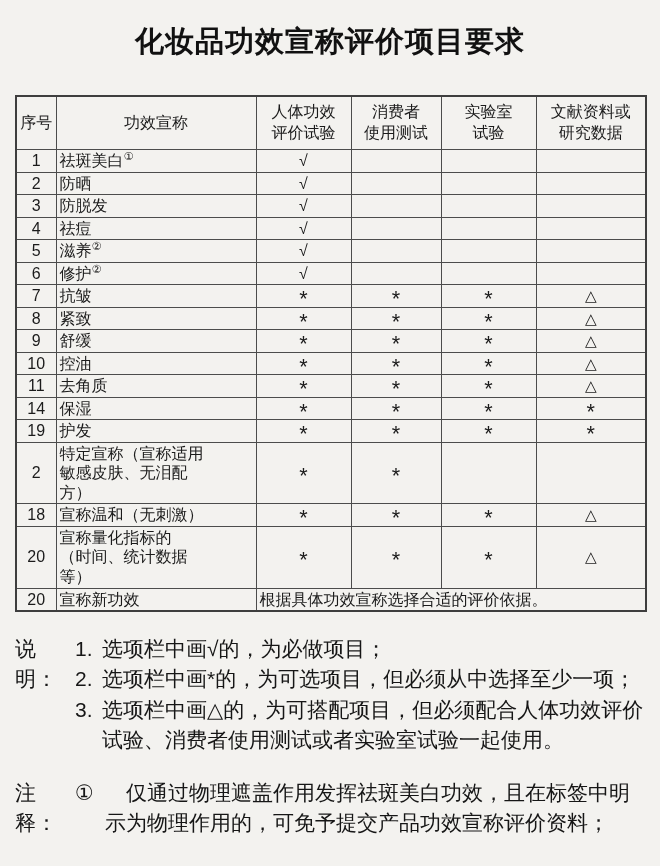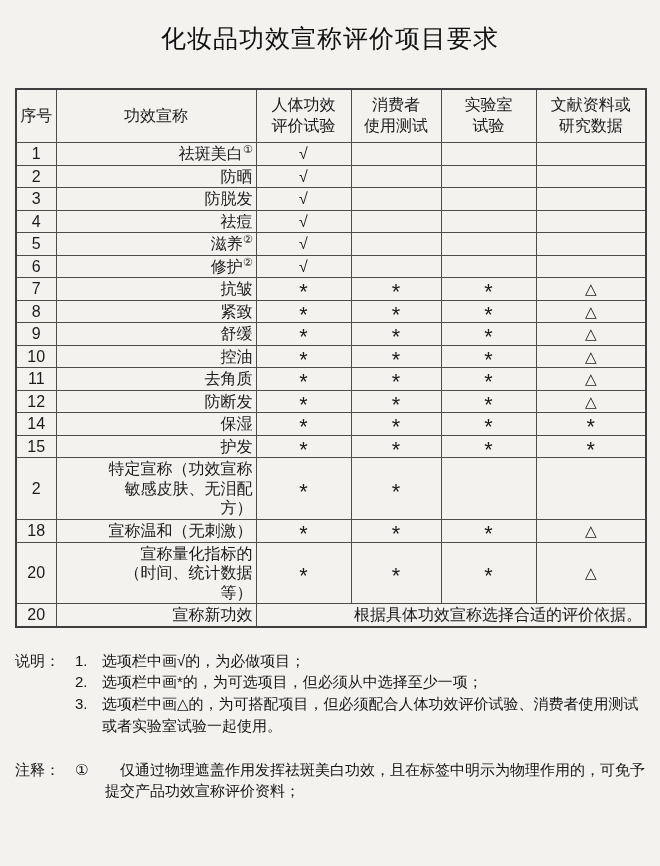--- a/index.html
+++ b/index.html
@@ -9,22 +9,22 @@
     height: 866px;
     overflow: hidden;
     background: #f3f2ef;
     font-family: "Liberation Sans", "DejaVu Sans", sans-serif;
     color: #1b1b1b;
   }
   .page { padding: 12px 15px 0 15px; }
 
   .title {
     text-align: center;
-    font-size: 25px;
-    font-weight: normal;
+    font-size: 29px;
+    font-weight: bold;
     letter-spacing: 1px;
     margin: 10px 0 0 0;
     color: #111;
   }
 
   table.tbl {
     border-collapse: collapse;
     table-layout: fixed;
     width: 630px;
     margin-top: 33px;
@@ -39,35 +39,35 @@
   .tbl { border: 2px solid #3e3e3e; }
   .tbl th {
     white-space: pre-line;
     text-align: center;
     line-height: 1.3;
     height: 48px;
     padding: 2px 2px;
   }
   .tbl td { height: 19px; line-height: 1.22; padding: 1px 3px; }
   .cell-no { text-align: center; }
-  .cell-claim { text-align: right; padding-left: 8px; white-space: pre-line; }
+  .cell-claim { text-align: left; padding-left: 8px; white-space: pre-line; }
   .cell-claim sup { font-size: 11px; line-height: 0; vertical-align: super; }
   .cell-mark { text-align: center; }
-  .cell-merged { text-align: right; height: 26px; }
+  .cell-merged { text-align: left; height: 26px; }
   .sym-star {
     display: inline-block;
     transform: translateY(0.22em);
     font-size: 1.35em;
     line-height: 0;
   }
   .sym-tri { font-size: 0.95em; }
 
   .note {
     display: flex;
-    font-size: 15px;
+    font-size: 21px;
     line-height: 1.45;
     margin-top: 22px;
     color: #161616;
   }
   .note-label { flex: none; width: 60px; }
   .note-items { flex: 1; }
   .note-item { display: flex; }
   .note-num { flex: none; width: 27px; }
   .note-text { flex: 1; }
   .fn .note-num { width: 30px; }
@@ -185,46 +185,38 @@
         </tr>
         <tr>
           <td class="cell-no">11</td>
           <td class="cell-claim">去角质</td>
           <td class="cell-mark"><span class="sym-star">*</span></td>
           <td class="cell-mark"><span class="sym-star">*</span></td>
           <td class="cell-mark"><span class="sym-star">*</span></td>
           <td class="cell-mark"><span class="sym-tri">△</span></td>
         </tr>
         <tr>
-          <td class="cell-no">12</td>
-          <td class="cell-claim">防断发</td>
-          <td class="cell-mark"><span class="sym-star">*</span></td>
-          <td class="cell-mark"><span class="sym-star">*</span></td>
-          <td class="cell-mark"><span class="sym-star">*</span></td>
-          <td class="cell-mark"><span class="sym-tri">△</span></td>
-        </tr>
-        <tr>
           <td class="cell-no">14</td>
           <td class="cell-claim">保湿</td>
           <td class="cell-mark"><span class="sym-star">*</span></td>
           <td class="cell-mark"><span class="sym-star">*</span></td>
           <td class="cell-mark"><span class="sym-star">*</span></td>
           <td class="cell-mark"><span class="sym-star">*</span></td>
         </tr>
         <tr>
-          <td class="cell-no">15</td>
+          <td class="cell-no">19</td>
           <td class="cell-claim">护发</td>
           <td class="cell-mark"><span class="sym-star">*</span></td>
           <td class="cell-mark"><span class="sym-star">*</span></td>
           <td class="cell-mark"><span class="sym-star">*</span></td>
           <td class="cell-mark"><span class="sym-star">*</span></td>
         </tr>
         <tr>
           <td class="cell-no">2</td>
-          <td class="cell-claim">特定宣称（功效宣称
+          <td class="cell-claim">特定宣称（宣称适用
 敏感皮肤、无泪配
 方）</td>
           <td class="cell-mark"><span class="sym-star">*</span></td>
           <td class="cell-mark"><span class="sym-star">*</span></td>
           <td class="cell-mark"></td>
           <td class="cell-mark"></td>
         </tr>
         <tr>
           <td class="cell-no">18</td>
           <td class="cell-claim">宣称温和（无刺激）</td>

